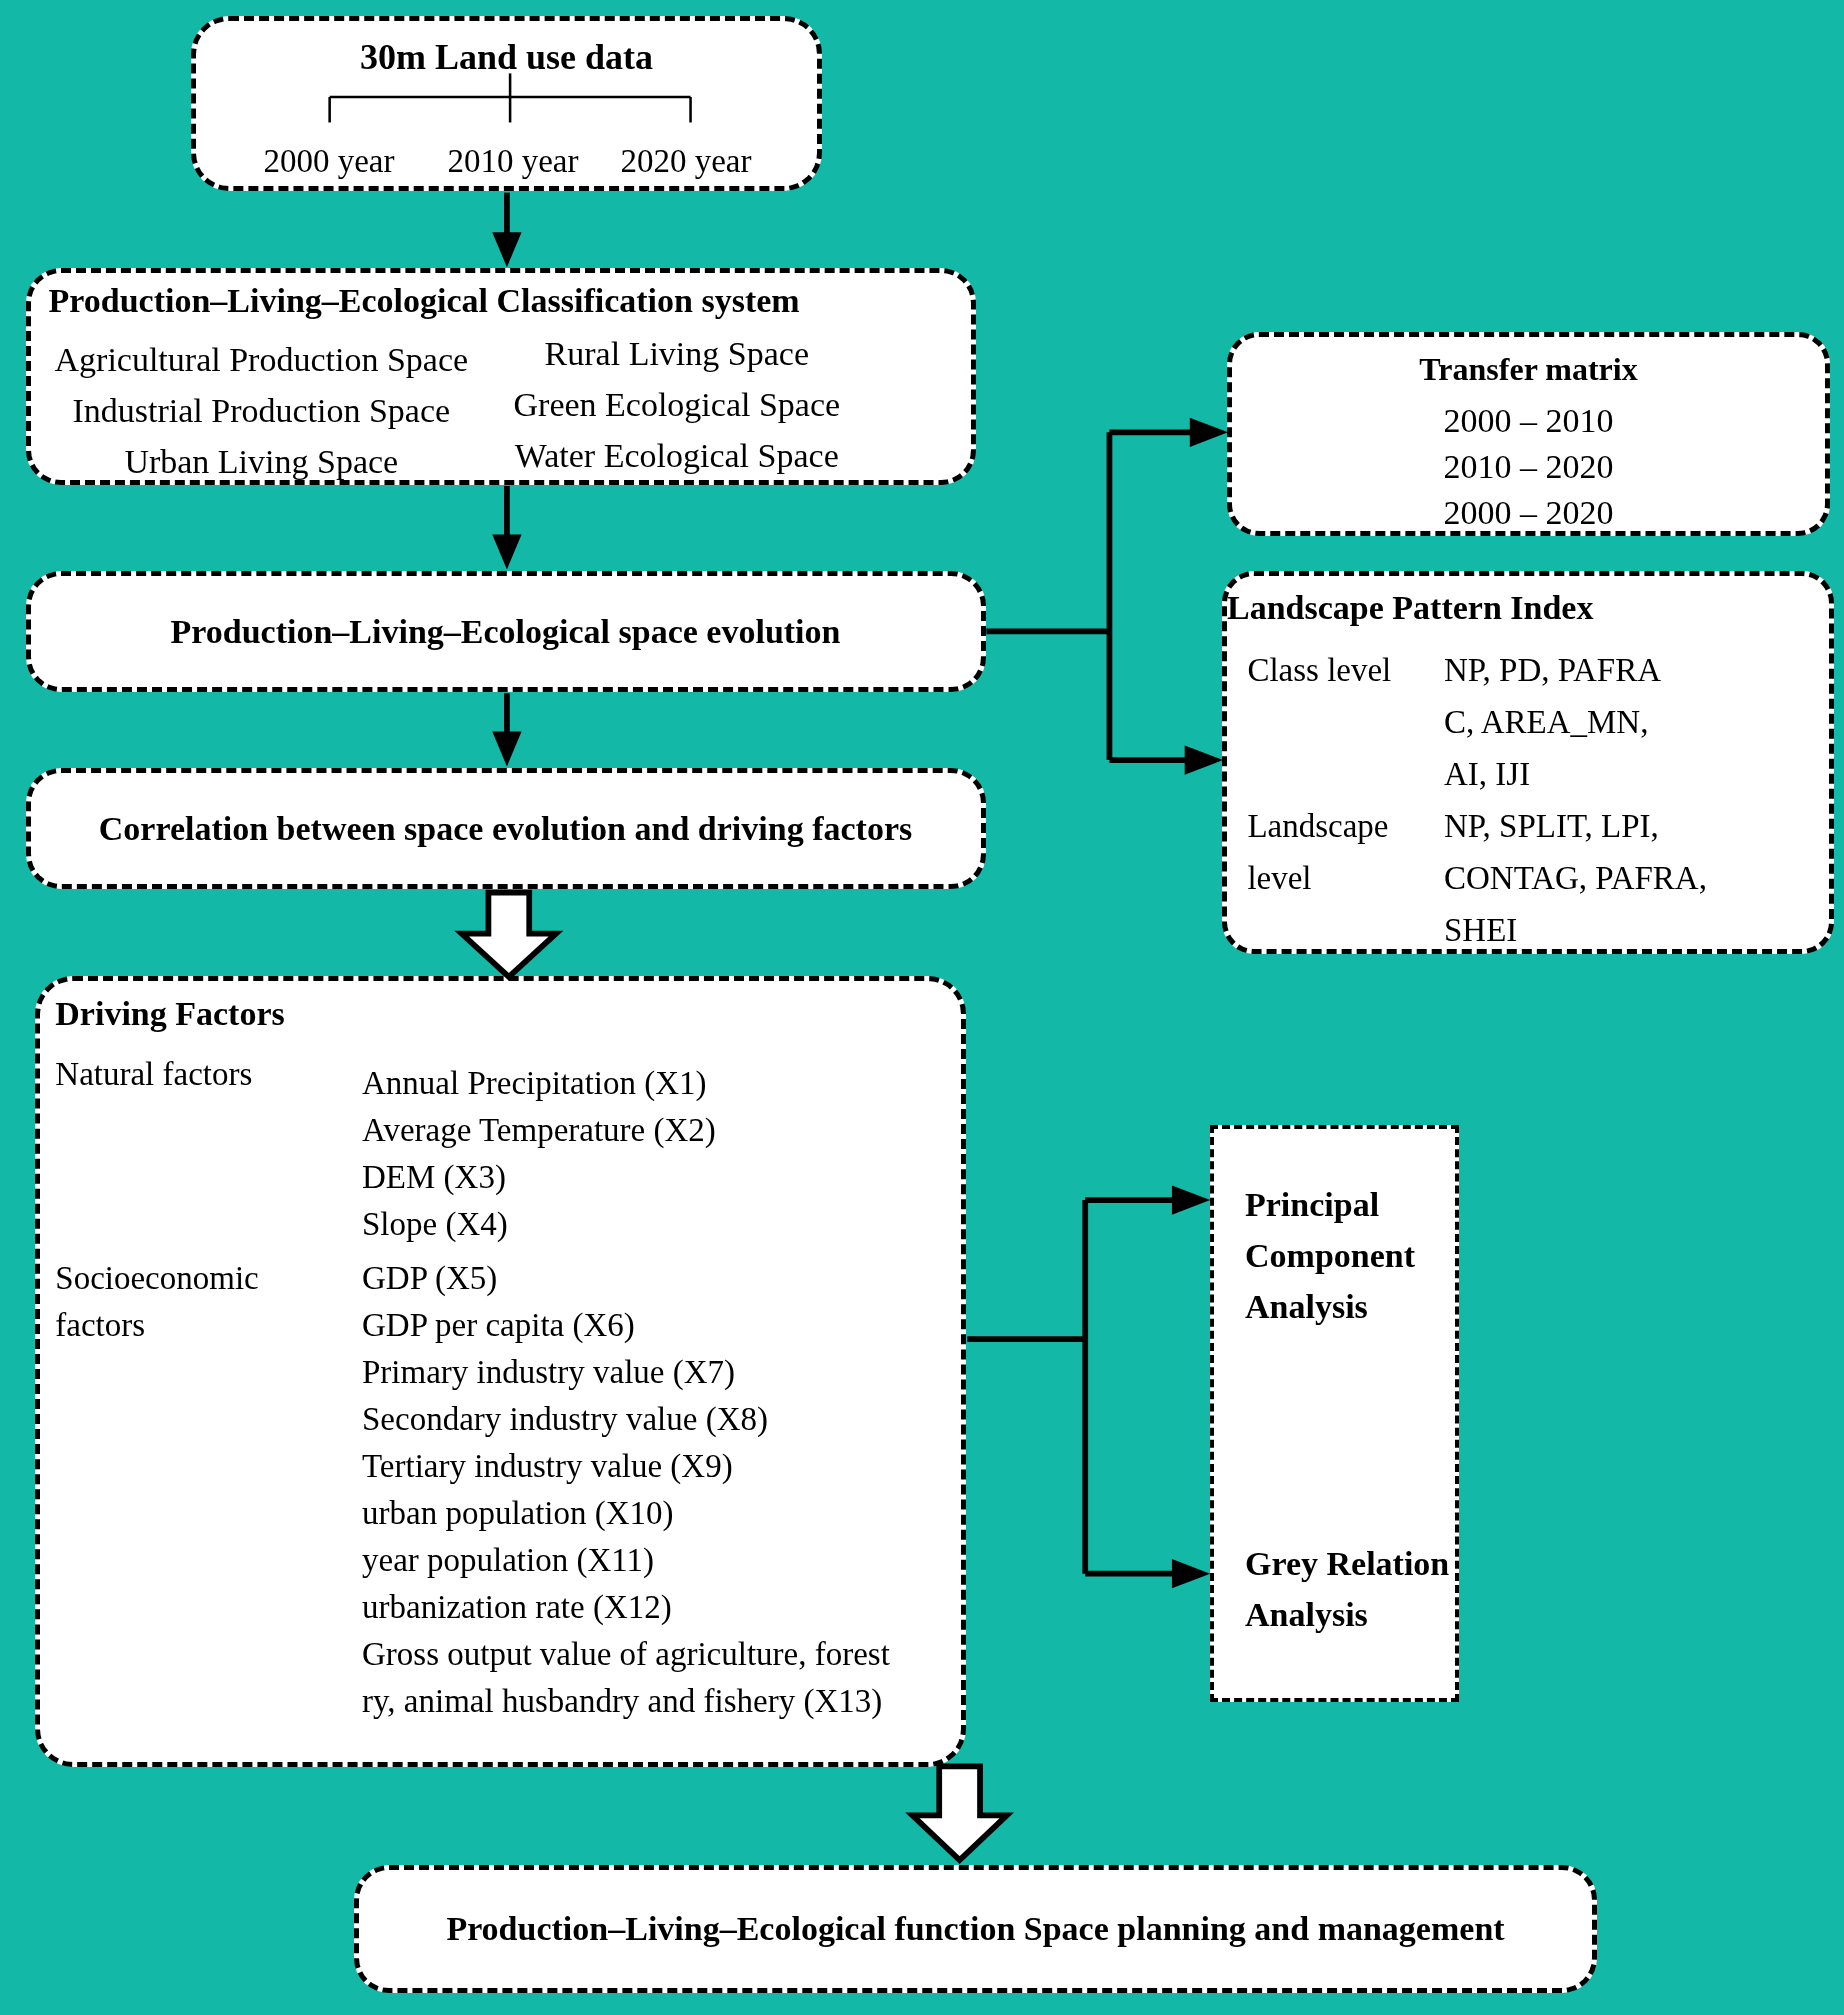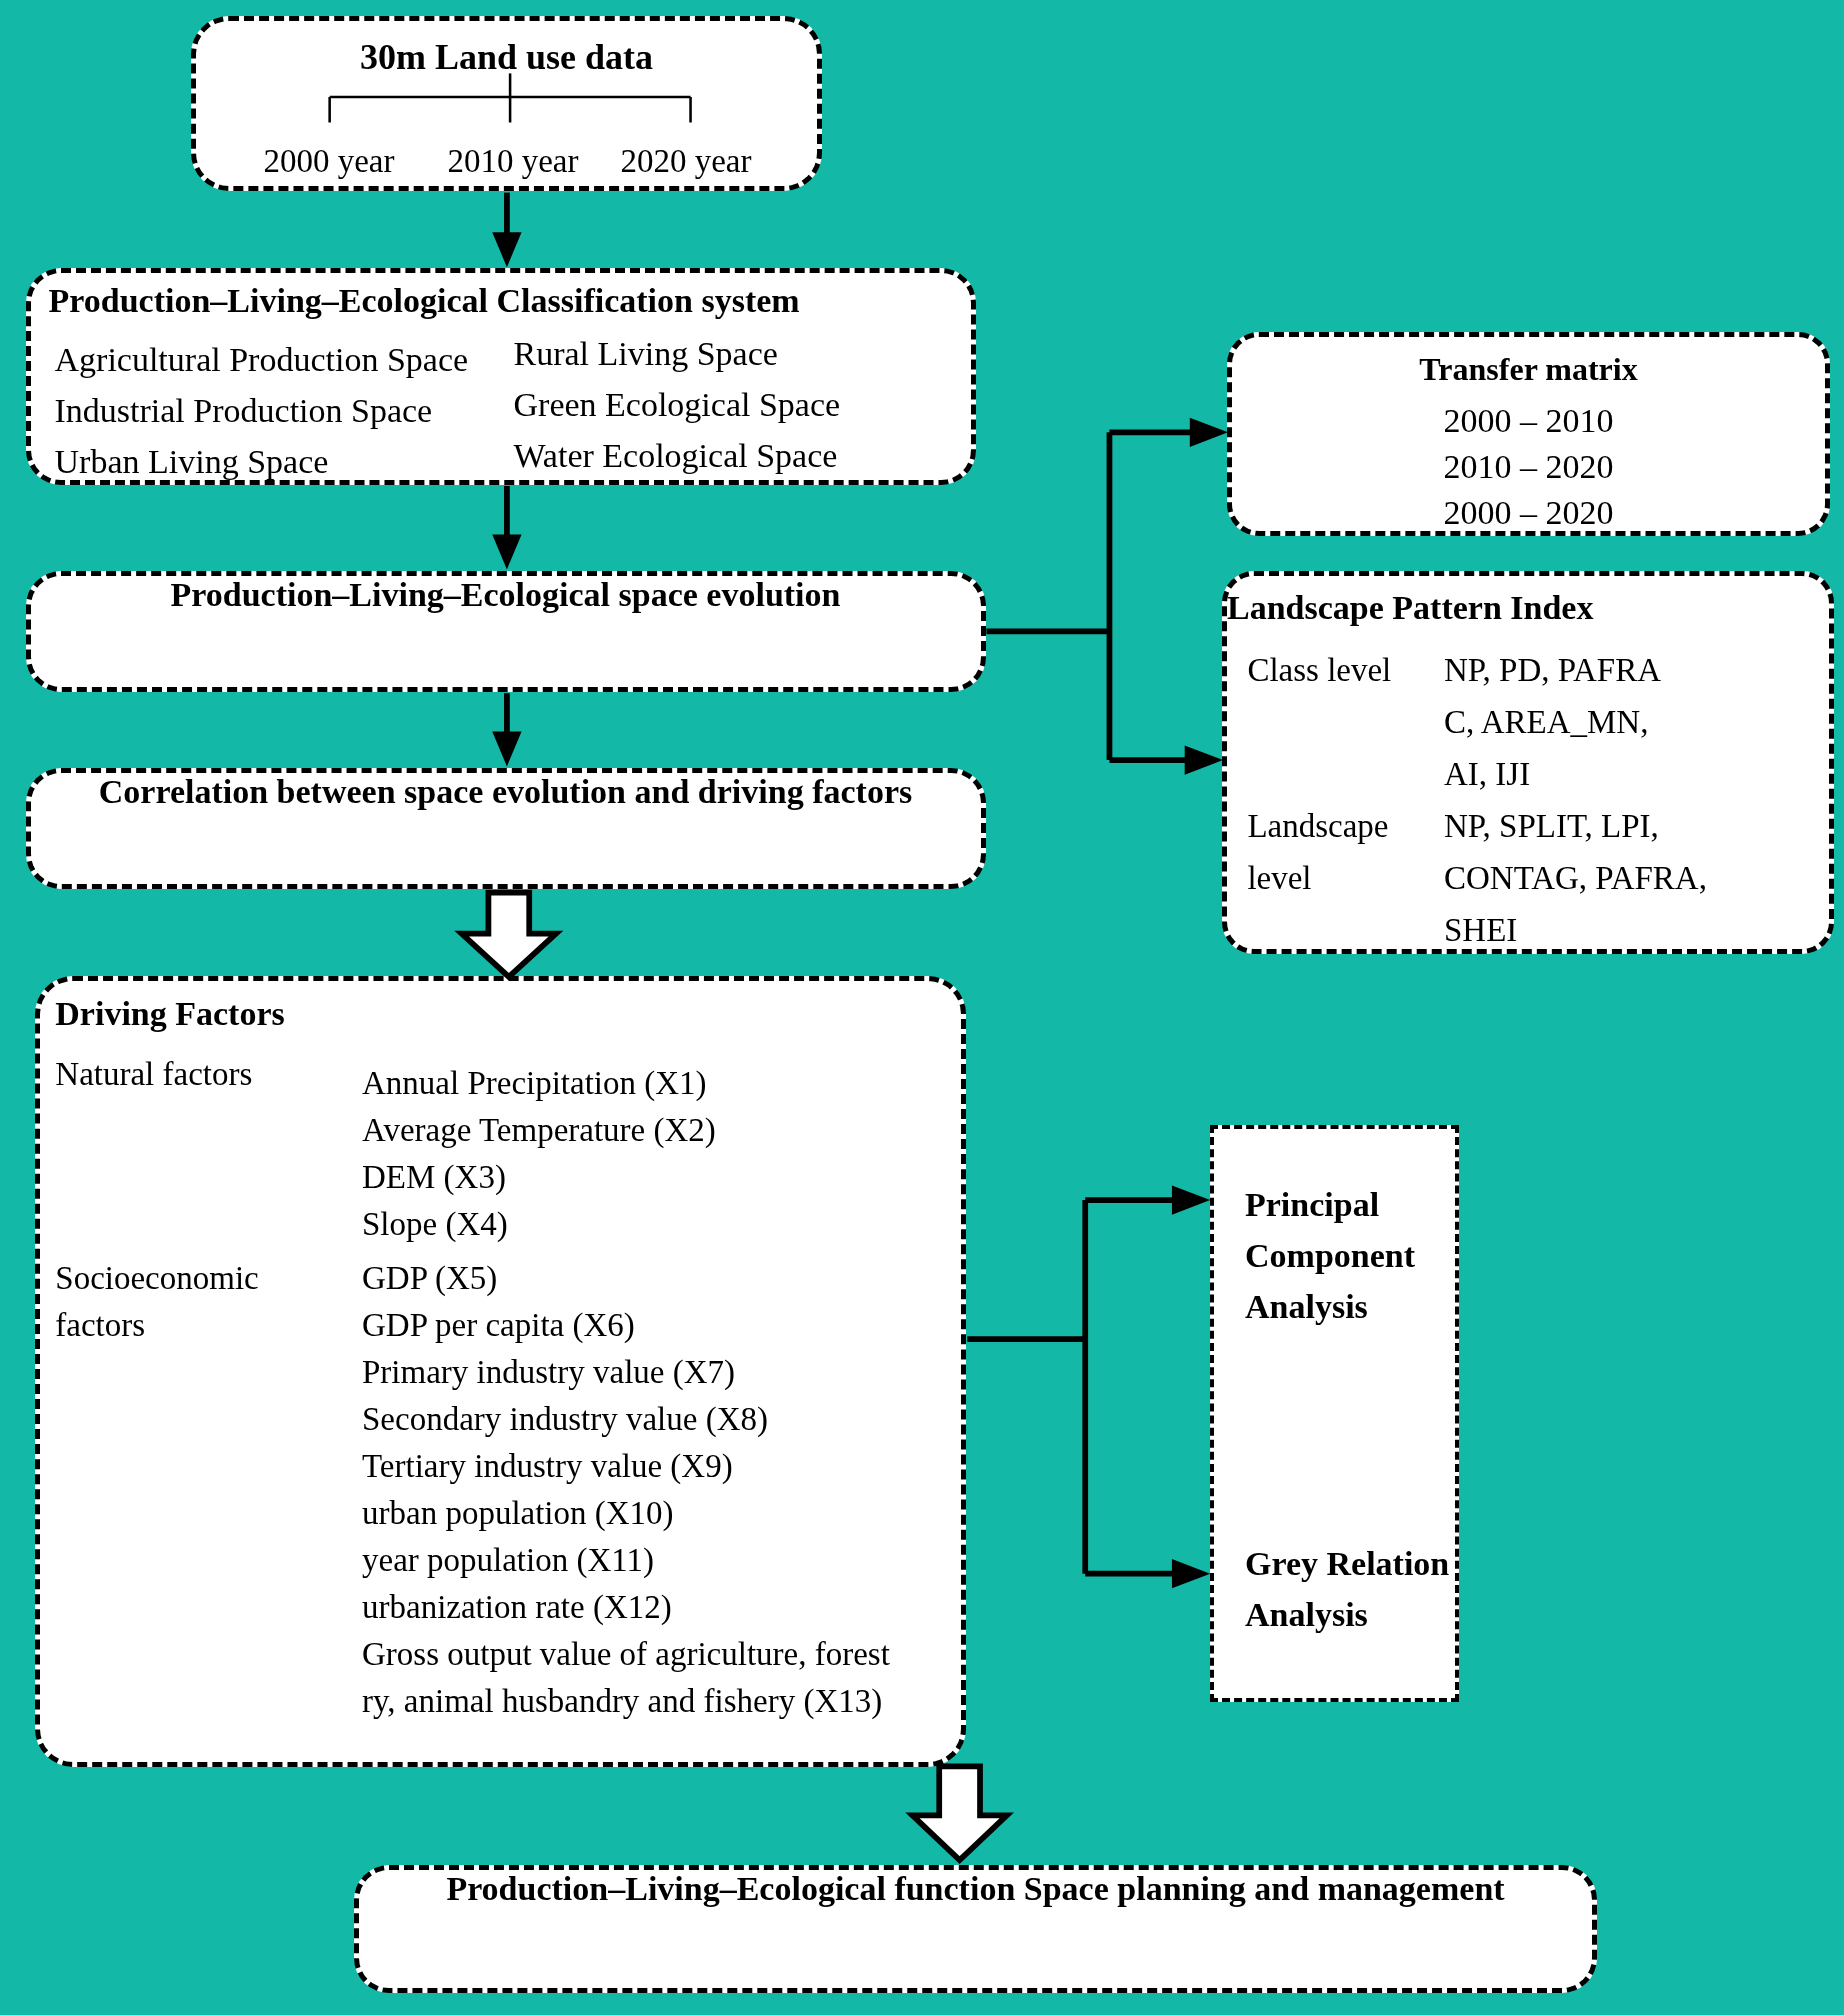--- a/index.html
+++ b/index.html
@@ -7,29 +7,29 @@
     width:1844px; height:2015px;
     font-family:"Liberation Serif","DejaVu Serif",serif;
     color:#000;
   }
   .canvas { position:relative; width:1844px; height:2015px; background:#14b8a6; overflow:hidden; }
   .overlay { position:absolute; left:0; top:0; width:1844px; height:2015px; pointer-events:none; z-index:5; }
   .box {
     position:absolute; box-sizing:border-box; background:#fff;
     border:5.1px dashed #000; border-radius:35px; z-index:2;
   }
-  .center-flex { display:flex; align-items:flex-start; justify-content:center; text-align:center; }
+  .center-flex { display:flex; align-items:center; justify-content:center; text-align:center; }
 
   
   #top-box { left:191px; top:16px; width:631px; height:175px; border-radius:38px; }
   #top-box .bx-title { position:absolute; top:15.3px; left:0; width:100%; text-align:center; font-size:36px; font-weight:bold; }
   #top-box .year { position:absolute; top:122px; transform:translateX(-50%); font-size:33px; white-space:nowrap; }
 
   
-  #cls-box { left:25.5px; top:268px; width:950px; height:217px; }
+  #cls-box { left:25.5px; top:268px; width:950px; height:217px;text-align:center; }
   #cls-box .bx-title { position:absolute; left:18px; top:9px; font-size:34px; font-weight:bold; white-space:nowrap; }
   .cls-col { position:absolute; font-size:34px; line-height:51px; white-space:nowrap; }
   #cls-left { left:24px; top:61px; }
   #cls-right { left:483px; top:55px; }
 
   
   #evo-box { left:25.5px; top:571px; width:960px; height:121px; font-size:34px; font-weight:bold; }
   #cor-box { left:25.5px; top:768px; width:960px; height:121px; font-size:34px; font-weight:bold; }
 
   

